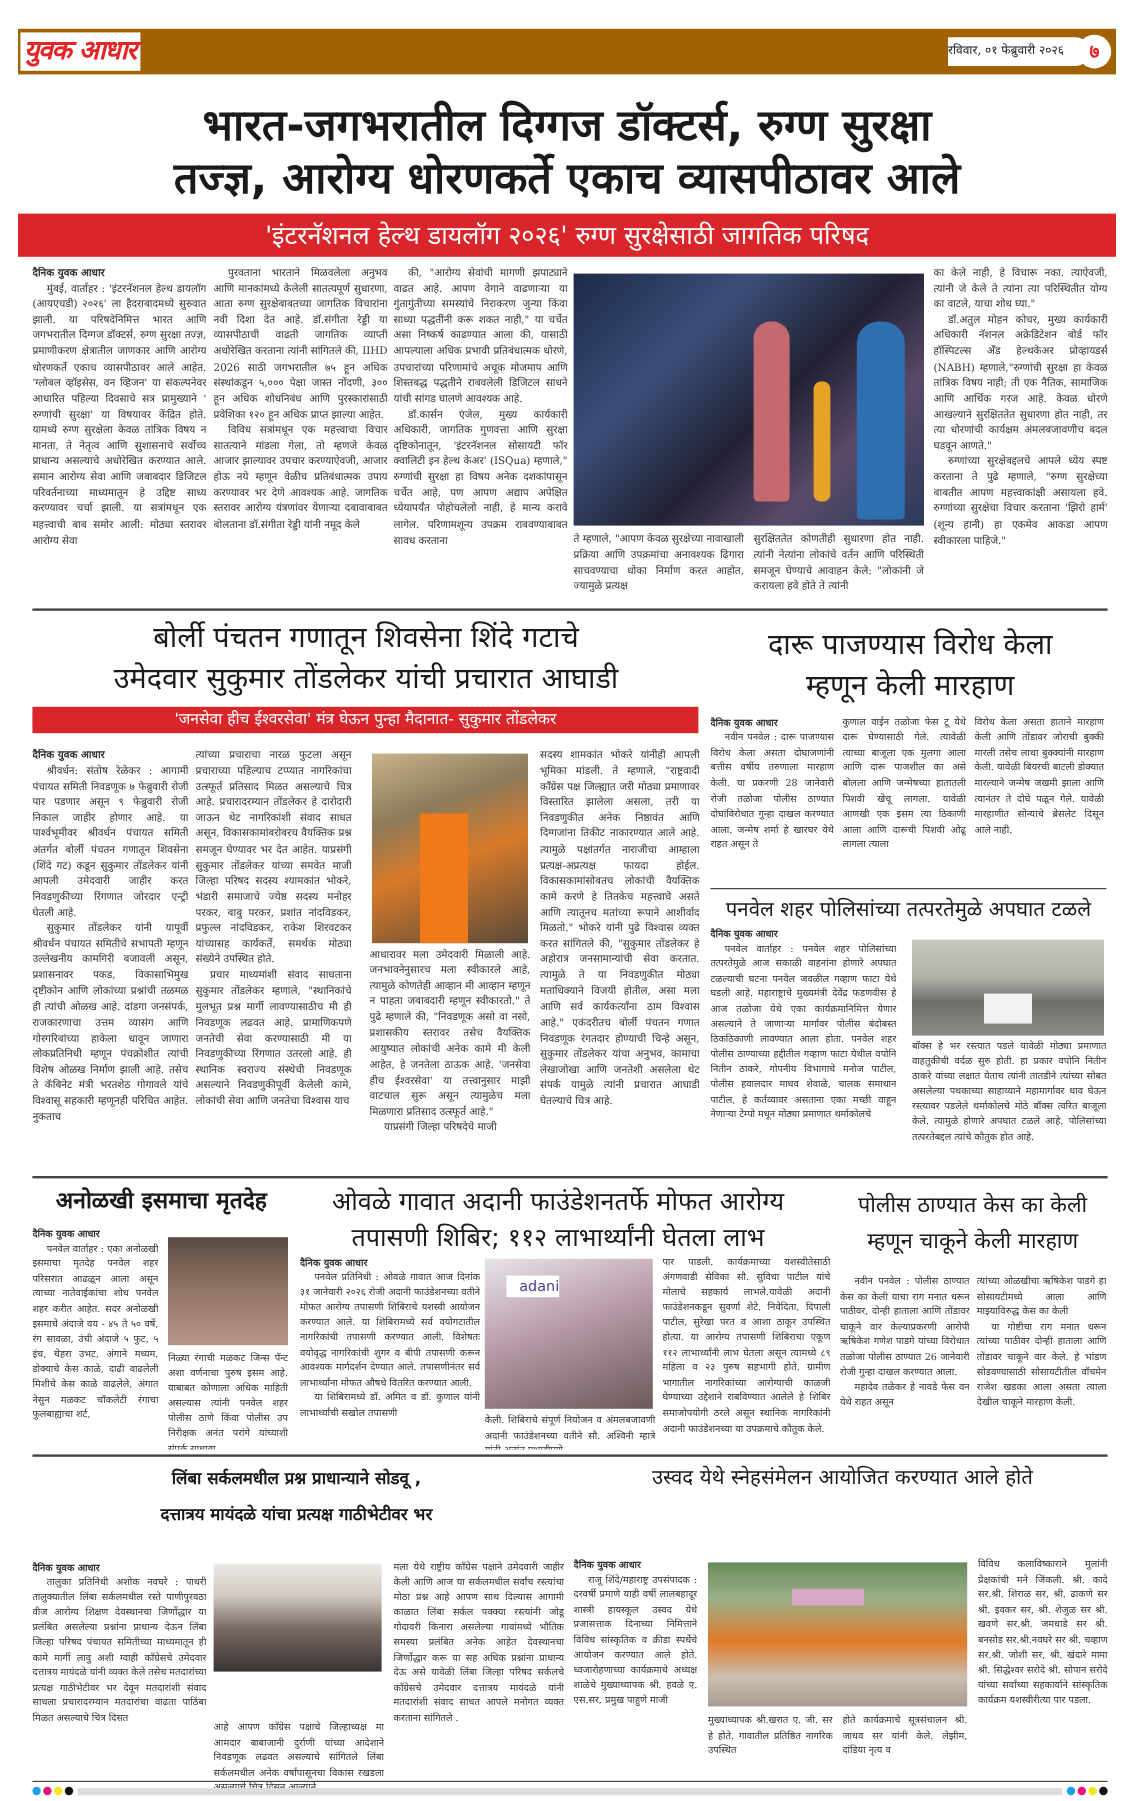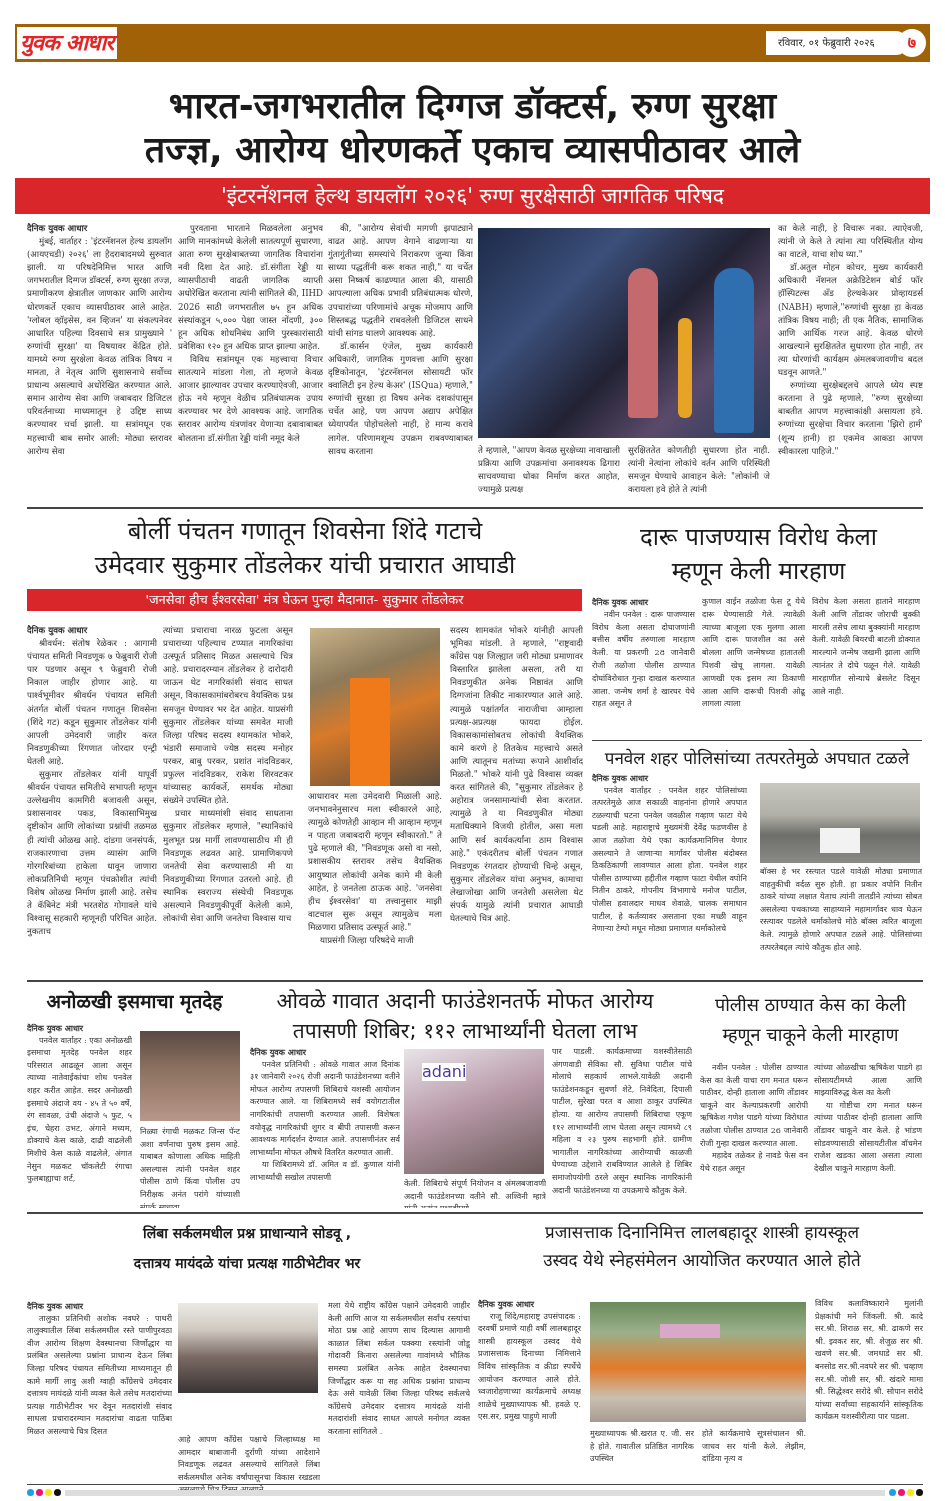--- a/index.html
+++ b/index.html
@@ -1,20 +1,20 @@
 <!DOCTYPE html>
 <html><head>
 <meta charset="utf-8">
 <style>
 *{box-sizing:border-box;margin:0;padding:0}
 body{width:945px;height:1501px;background:#fff;font-family:"DejaVu Serif",serif;color:#222;position:relative;overflow:hidden}
 .page{position:absolute;left:15px;top:24px;width:915px}
 .masthead{height:38px;background:#a16207;position:relative}
 .logo{position:absolute;left:2px;top:3px;width:100px;height:32px;background:#fff;color:#e52525;font-family:"DejaVu Sans",sans-serif;font-weight:bold;font-size:22px;line-height:32px;padding-left:3px;font-style:italic;letter-spacing:-1px}
-.datebox{position:absolute;right:22px;top:7px;width:142px;height:24px;background:#fff;font-size:10px;line-height:24px;padding-left:12px;border-radius:0 12px 12px 0}
+.datebox{position:absolute;right:22px;top:7px;width:118px;height:24px;background:#fff;font-size:10px;line-height:24px;border-radius:0 12px 12px 0}
 .pageno{position:absolute;right:4px;top:5px;width:28px;height:28px;border-radius:50%;background:#fff;color:#e52525;font-weight:bold;font-size:16px;text-align:center;line-height:28px}
 .h1{text-align:center;font-family:"DejaVu Sans",sans-serif;font-weight:bold;color:#1a1a1a}
 .red-strap{background:#d8262b;color:#fff;text-align:center;font-family:"DejaVu Sans",sans-serif}
 .txt{font-size:8.6px;line-height:13.1px;text-align:justify;color:#333;overflow:hidden}
 .txt .by{font-weight:bold;display:block}
 .txt p{text-indent:12px}
 .abs{position:absolute}
 .hr{position:absolute;height:2px;background:#444}
 .photo{position:absolute;overflow:hidden}
 .cmyk{position:absolute;display:flex;gap:2px}
@@ -139,21 +139,21 @@
 <div class="abs h1" style="left:245px;top:986px;width:440px;font-size:21px;line-height:30px;font-weight:normal">
   <div>ओवळे गावात अदानी फाउंडेशनतर्फे मोफत आरोग्य</div>
   <div>तपासणी शिबिर; ११२ लाभार्थ्यांनी घेतला लाभ</div>
 </div>
 <div class="abs txt" style="left:250px;top:1046px;width:150px;height:162px;font-size:8px;line-height:12.6px">
   <span class="by">दैनिक युवक आधार</span>
   <p>पनवेल प्रतिनिधी : ओवळे गावात आज दिनांक ३१ जानेवारी २०२६ रोजी अदानी फाउंडेशनच्या वतीने मोफत आरोग्य तपासणी शिबिराचे यशस्वी आयोजन करण्यात आले. या शिबिरामध्ये सर्व वयोगटातील नागरिकांची तपासणी करण्यात आली. विशेषतः वयोवृद्ध नागरिकांची शुगर व बीपी तपासणी करून आवश्यक मार्गदर्शन देण्यात आले. तपासणीनंतर सर्व लाभार्थ्यांना मोफत औषधे वितरित करण्यात आली.</p>
   <p>या शिबिरामध्ये डॉ. अमित व डॉ. कुणाल यांनी लाभार्थ्यांची सखोल तपासणी</p>
 </div>
 <div class="photo" style="left:404px;top:1049px;width:140px;height:125px;background:linear-gradient(160deg,#e8e4e8 0%,#b89aa8 45%,#6a5a5a 100%)">
-  <div style="position:absolute;left:18px;top:14px;width:44px;height:18px;background:#fff;color:#4a3a9a;font-family:'DejaVu Sans',sans-serif;font-size:16px;line-height:18px;text-align:left">adani</div>
+  <div style="position:absolute;left:18px;top:14px;width:44px;height:18px;background:#fff;color:#4a3a9a;font-family:'DejaVu Sans',sans-serif;font-size:12px;line-height:18px;text-align:right">adani</div>
 </div>
 <div class="abs txt" style="left:404px;top:1178px;width:142px;height:30px;font-size:8px;line-height:12.6px">
   <p style="text-indent:0">केली. शिबिराचे संपूर्ण नियोजन व अंमलबजावणी अदानी फाउंडेशनच्या वतीने सौ. अश्विनी म्हात्रे यांनी अत्यंत प्रभावीपणे</p>
 </div>
 <div class="abs txt" style="left:552px;top:1046px;width:140px;height:162px;font-size:8px;line-height:12.6px">
   <p style="text-indent:0">पार पाडली. कार्यक्रमाच्या यशस्वीतेसाठी अंगणवाडी सेविका सौ. सुविधा पाटील यांचे मोलाचे सहकार्य लाभले.यावेळी अदानी फाउंडेशनकडून सुवर्णा शेटे, निवेदिता, दिपाली पाटील, सुरेखा परत व आशा ठाकूर उपस्थित होत्या. या आरोग्य तपासणी शिबिराचा एकूण ११२ लाभार्थ्यांनी लाभ घेतला असून त्यामध्ये ८९ महिला व २३ पुरुष सहभागी होते. ग्रामीण भागातील नागरिकांच्या आरोग्याची काळजी घेण्याच्या उद्देशाने राबविण्यात आलेले हे शिबिर समाजोपयोगी ठरले असून स्थानिक नागरिकांनी अदानी फाउंडेशनच्या या उपक्रमाचे कौतुक केले.</p>
 </div>
 
 <div class="abs h1" style="left:698px;top:990px;width:225px;font-size:18px;line-height:30px;font-weight:normal">
   <div>पोलीस ठाण्यात केस का केली</div>
@@ -180,21 +180,20 @@
 </div>
 <div class="photo" style="left:178px;top:1303px;width:140px;height:90px;background:linear-gradient(180deg,#eceae6 0%,#cfc8c0 30%,#7a6a64 60%,#3a3434 100%)"></div>
 <div class="abs txt" style="left:178px;top:1434px;width:142px;height:82px;font-size:8px;line-height:12.6px">
   <p style="text-indent:0">आहे आपण काँग्रेस पक्षाचे जिल्हाध्यक्ष मा आमदार बाबाजानी दुर्राणी यांच्या आदेशाने निवडणूक लढवत असल्याचे सांगितले लिंबा सर्कलमधील अनेक वर्षांपासूनचा विकास रखडला असल्याचे चित्र दिसून आल्याने</p>
 </div>
 <div class="abs txt" style="left:328px;top:1300px;width:142px;height:180px;font-size:8px;line-height:12.6px">
   <p style="text-indent:0">मला येथे राष्ट्रीय काँग्रेस पक्षाने उमेदवारी जाहीर केली आणि आज या सर्कलमधील सर्वांच रस्त्यांचा मोठा प्रश्न आहे आपण साथ दिल्यास आगामी काळात लिंबा सर्कल पक्क्या रस्त्यांनी जोडू गोदावरी किनारा असलेल्या गावांमध्ये भौतिक समस्या प्रलंबित अनेक आहेत देवस्थानचा जिर्णोद्धार करू या सह अधिक प्रश्नांना प्राधान्य देऊ असे यावेळी लिंबा जिल्हा परिषद सर्कलचे काँग्रेसचे उमेदवार दत्तात्रय मायंदळे यांनी मतदारांशी संवाद साधत आपले मनोगत व्यक्त करताना सांगितले .</p>
 </div>
 
 <div class="abs h1" style="left:478px;top:1218px;width:448px;font-size:17px;line-height:28px;font-weight:normal">
-  <div>प्रजासत्ताक दिनानिमित्त लालबहादूर शास्त्री हायस्कूल</div>
   <div>उस्वद येथे स्नेहसंमेलन आयोजित करण्यात आले होते</div>
 </div>
 <div class="abs txt" style="left:478px;top:1298px;width:103px;height:182px;font-size:8px;line-height:12.6px">
   <span class="by">दैनिक युवक आधार</span>
   <p>राजू शिंदे/महाराष्ट्र उपसंपादक : दरवर्षी प्रमाणे याही वर्षी लालबहादूर शास्त्री हायस्कूल उस्वद येथे प्रजासत्ताक दिनाच्या निमित्ताने विविध सांस्कृतिक व क्रीडा स्पर्धेचे आयोजन करण्यात आले होते. ध्वजारोहणाच्या कार्यक्रमाचे अध्यक्ष शाळेचे मुख्याध्यापक श्री. हवळे ए. एस.सर, प्रमुख पाहुणे माजी</p>
 </div>
 <div class="photo" style="left:590px;top:1302px;width:216px;height:120px;background:linear-gradient(180deg,#6a8a5a 0%,#9ab08a 25%,#e27a2a 55%,#c9c0b0 80%,#a89a90 100%)">
   <div style="position:absolute;left:70px;top:22px;width:60px;height:14px;background:#d9a8c8"></div>
 </div>
 <div class="abs txt" style="left:590px;top:1428px;width:104px;height:52px;font-size:8px;line-height:12.6px">

